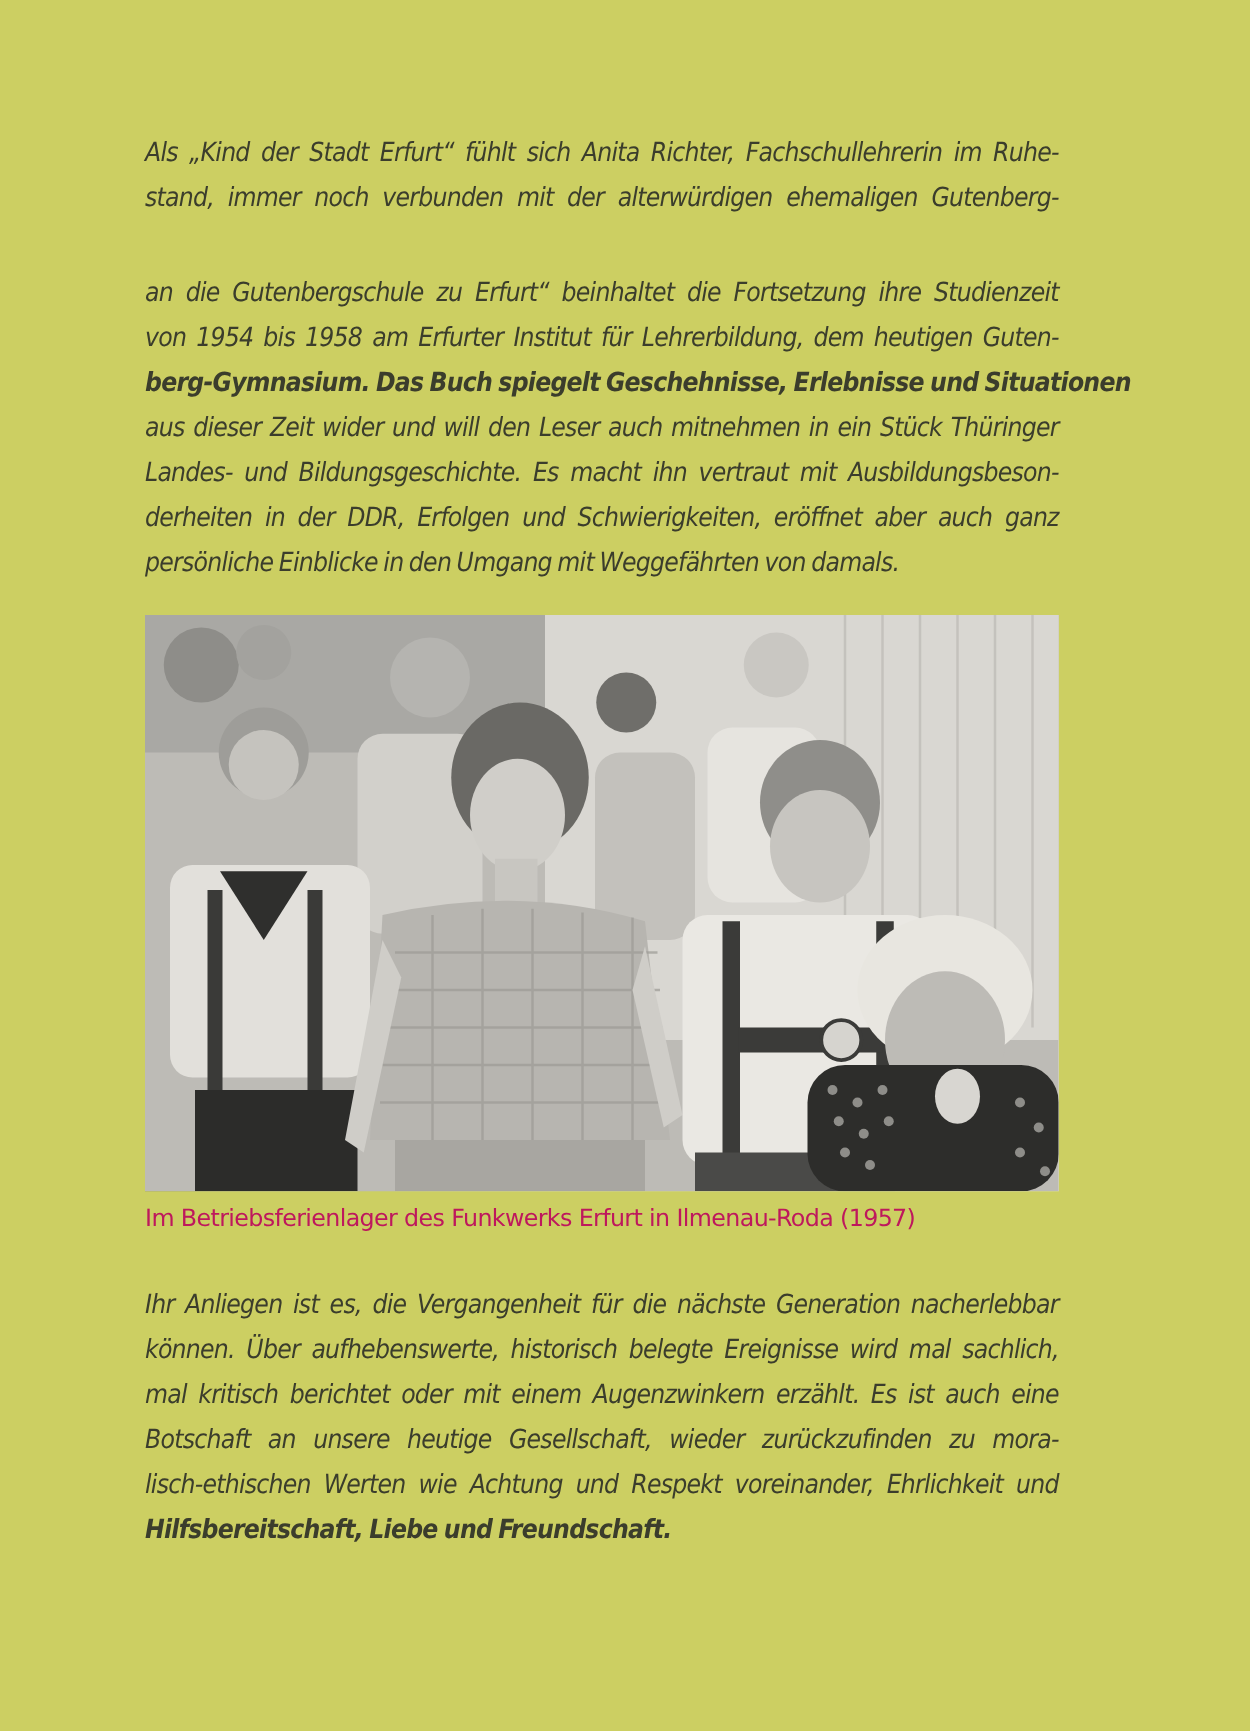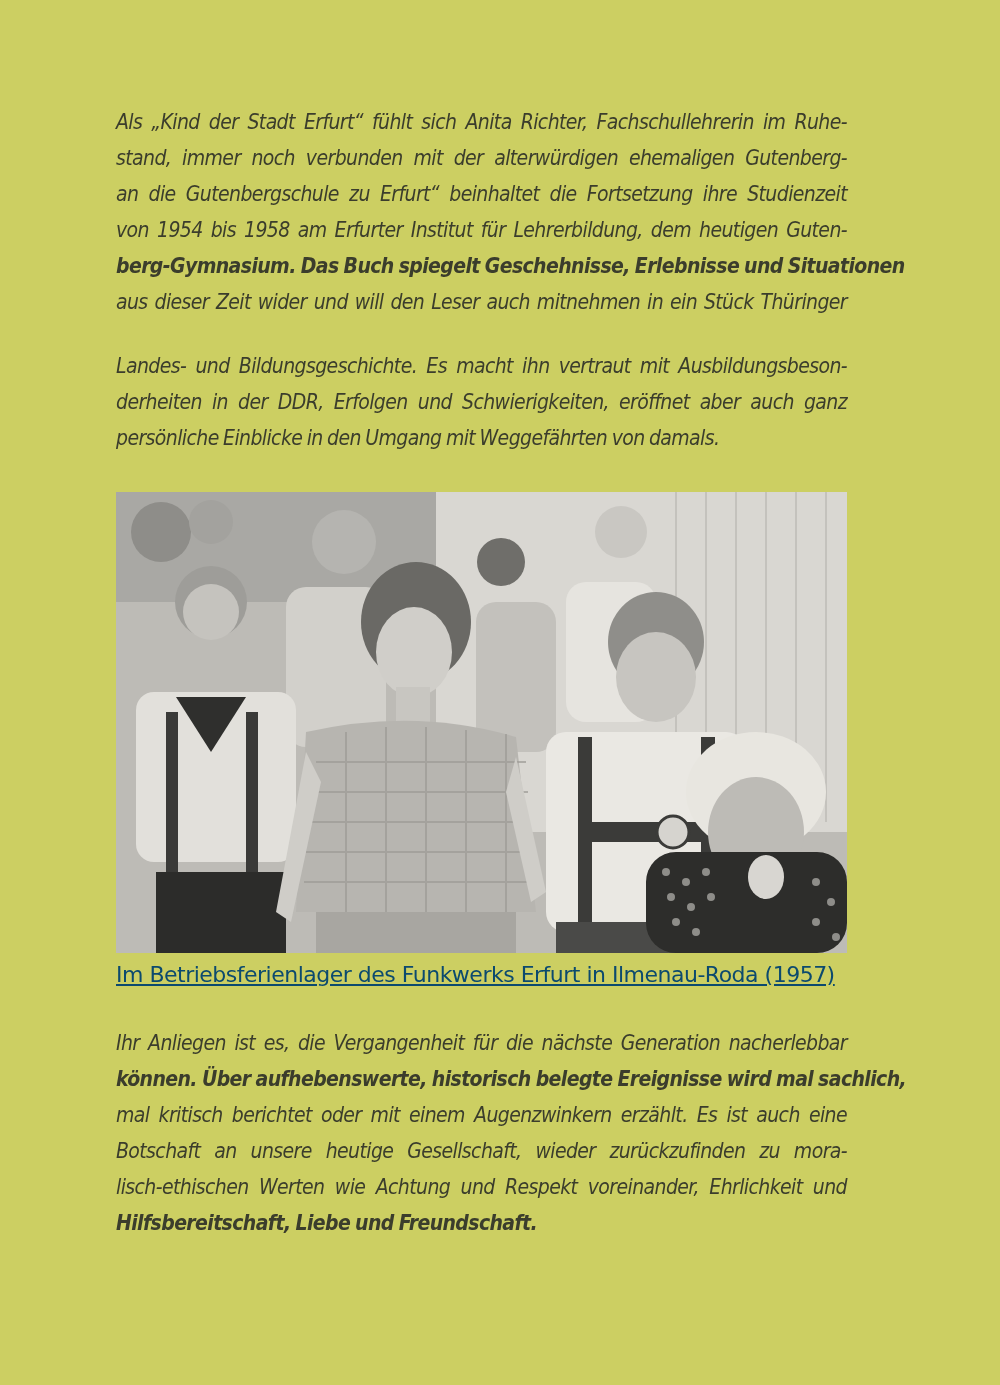--- a/index.html
+++ b/index.html
@@ -59,41 +59,40 @@
   }
   .photo svg {
     display: block;
     width: 731px;
     height: 461px;
   }
   .caption {
     position: absolute;
     left: 0;
     top: 960px;
-    font-size: 22px;
+    font-size: 19px;
     line-height: 30px;
     letter-spacing: -0.5px;
-    color: #0c4a6e;
+    color: #be185d;
     white-space: nowrap;
-    text-decoration: underline;
   }
 </style>
 </head>
 <body>
 
 <div class="page">
 
   <p class="para para-1">
     <span class="line" style="display: block; width: 731px;">Als „Kind der Stadt Erfurt“ fühlt sich Anita Richter, Fachschullehrerin im Ruhe-</span>
     <span class="line" style="display: block; width: 731px;">stand, immer noch verbunden mit der alterwürdigen ehemaligen Gutenberg-</span>
-    <span class="line" style="display: block; width: 731px;">an die Gutenbergschule zu Erfurt“ beinhaltet die Fortsetzung ihre Studienzeit</span>
+    <span class="line" style="display: block; width: 731px; margin-top: 40px;">an die Gutenbergschule zu Erfurt“ beinhaltet die Fortsetzung ihre Studienzeit</span>
     <span class="line" style="display: block; width: 731px;">von 1954 bis 1958 am Erfurter Institut für Lehrerbildung, dem heutigen Guten-</span>
     <span class="line" style="display: block; width: 731px; font-weight: bold;">berg-Gymnasium. Das Buch spiegelt Geschehnisse, Erlebnisse und Situationen</span>
     <span class="line" style="display: block; width: 731px;">aus dieser Zeit wider und will den Leser auch mitnehmen in ein Stück Thüringer</span>
-    <span class="line" style="display: block; width: 731px; margin-top: 28px;">Landes- und Bildungsgeschichte. Es macht ihn vertraut mit Ausbildungsbeson-</span>
+    <span class="line" style="display: block; width: 731px;">Landes- und Bildungsgeschichte. Es macht ihn vertraut mit Ausbildungsbeson-</span>
     <span class="line" style="display: block; width: 731px;">derheiten in der DDR, Erfolgen und Schwierigkeiten, eröffnet aber auch ganz</span>
     <span class="line last" style="display: block; width: auto;">persönliche Einblicke in den Umgang mit Weggefährten von damals.</span>
   </p>
 
   <div class="photo">
     <svg viewBox="0 0 731 461" xmlns="http://www.w3.org/2000/svg">
 
       <rect x="0" y="0" width="731" height="461" fill="#bdbbb6"></rect>
       <rect x="320" y="0" width="411" height="340" fill="#d9d7d2"></rect>
       <g stroke="#c4c2bd" stroke-width="2">
@@ -170,20 +169,20 @@
           <circle cx="720" cy="445" r="4"></circle>
       </g>
       <ellipse cx="650" cy="385" rx="18" ry="22" fill="#d8d6d1"></ellipse>
     </svg>
   </div>
 
   <div class="caption">Im Betriebsferienlager des Funkwerks Erfurt in Ilmenau-Roda (1957)</div>
 
   <p class="para para-2">
     <span class="line" style="display: block; width: 731px;">Ihr Anliegen ist es, die Vergangenheit für die nächste Generation nacherlebbar</span>
-    <span class="line" style="display: block; width: 731px; font-weight: bold;">können. Über aufhebenswerte, historisch belegte Ereignisse wird mal sachlich,</span>
+    <span class="line" style="display: block; width: 731px;">können. Über aufhebenswerte, historisch belegte Ereignisse wird mal sachlich,</span>
     <span class="line" style="display: block; width: 731px;">mal kritisch berichtet oder mit einem Augenzwinkern erzählt. Es ist auch eine</span>
     <span class="line" style="display: block; width: 731px;">Botschaft an unsere heutige Gesellschaft, wieder zurückzufinden zu mora-</span>
     <span class="line" style="display: block; width: 731px;">lisch-ethischen Werten wie Achtung und Respekt voreinander, Ehrlichkeit und</span>
     <span class="line last" style="display: block; width: auto; font-weight: bold;">Hilfsbereitschaft, Liebe und Freundschaft.</span>
   </p>
 
 </div>
 
 </body></html>

